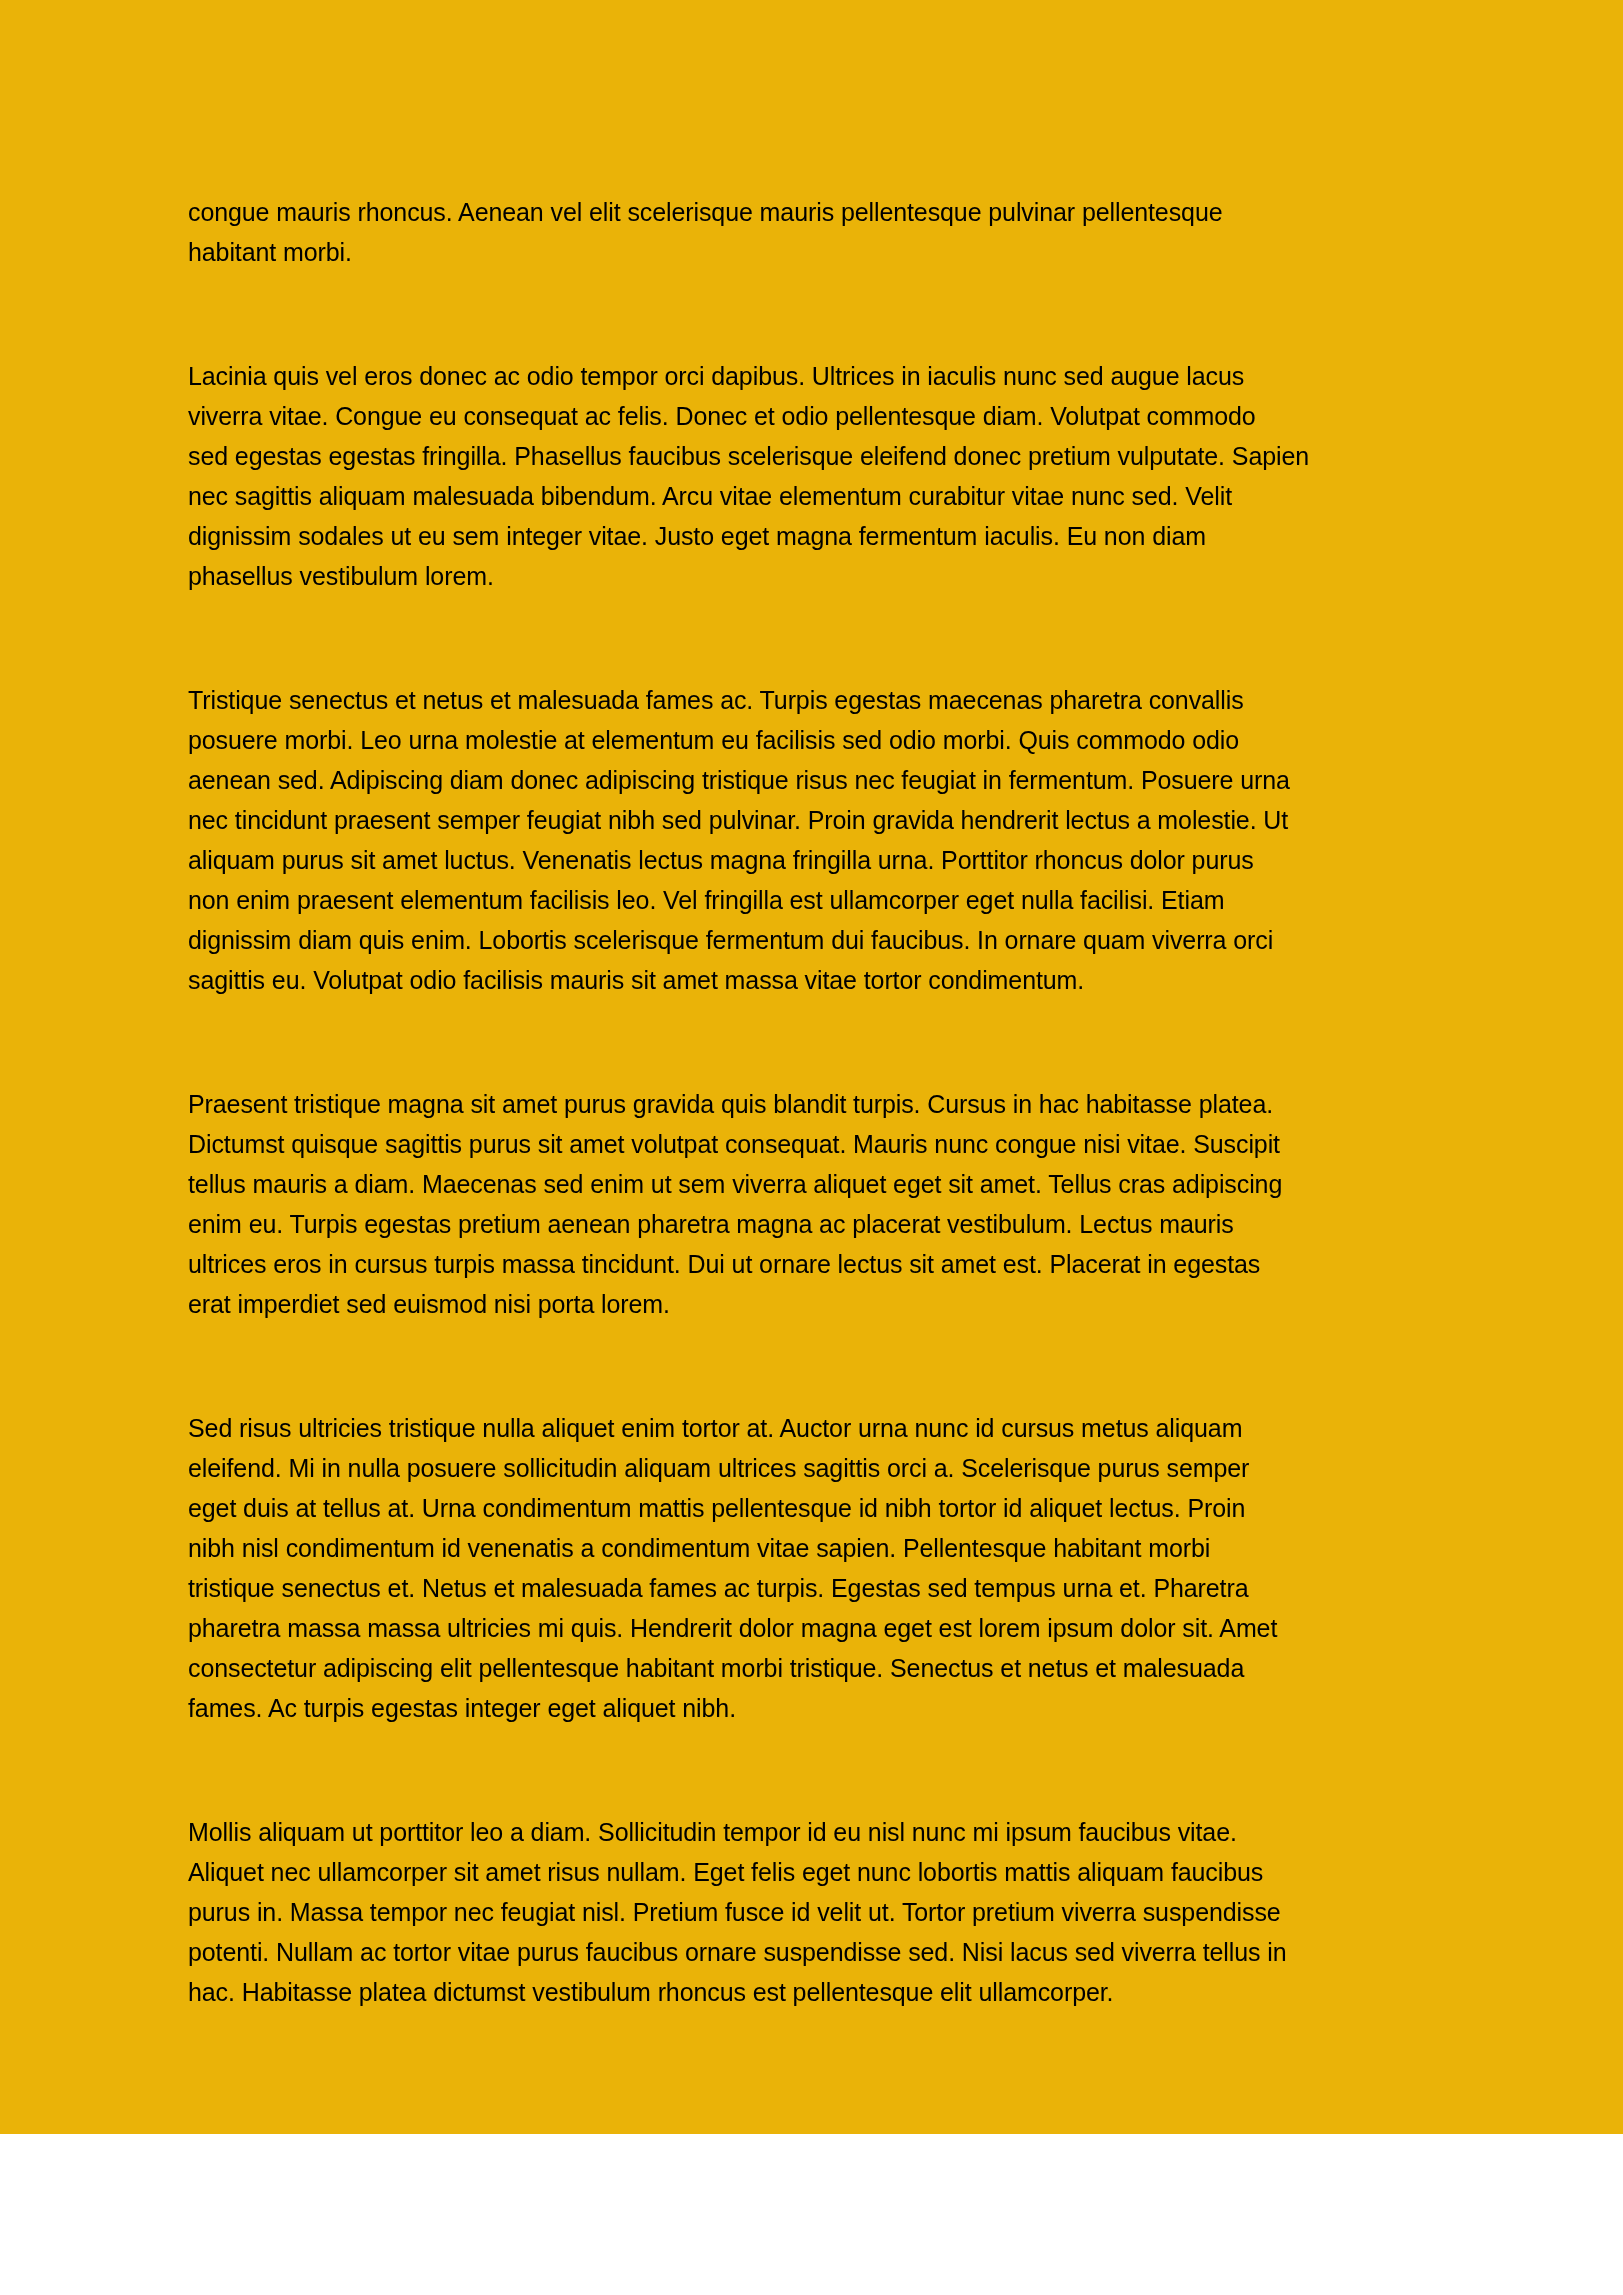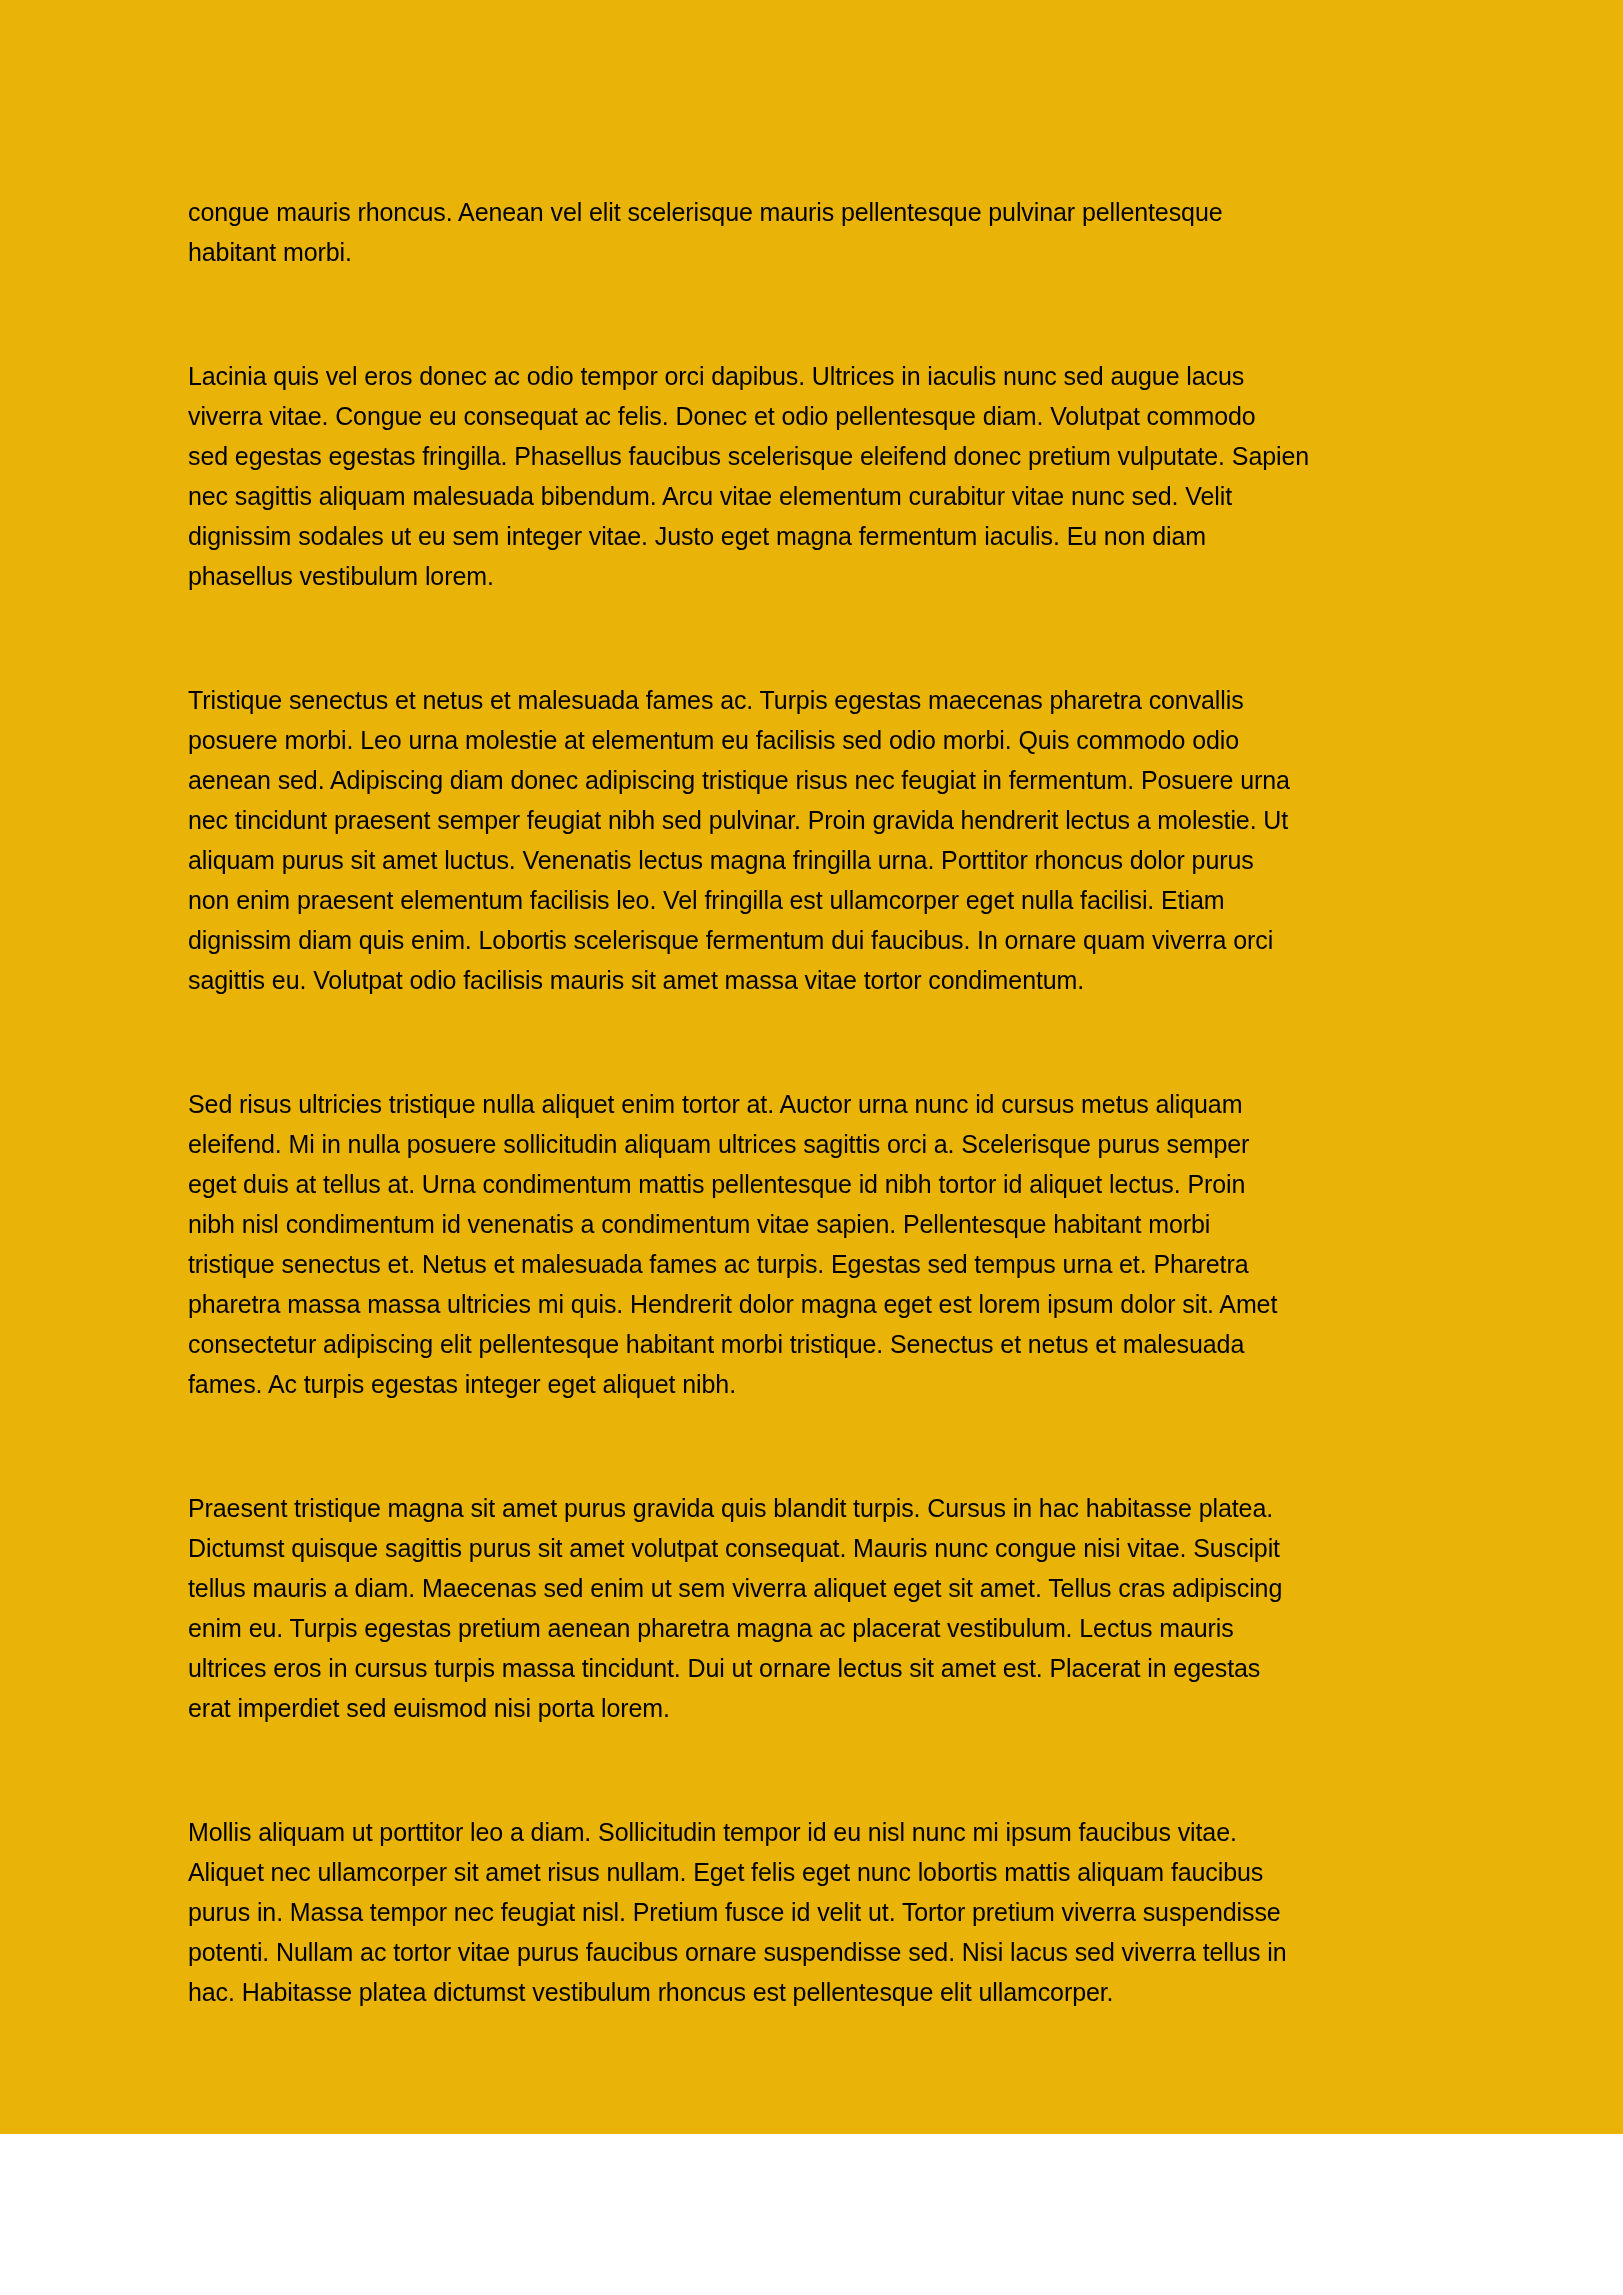--- a/index.html
+++ b/index.html
@@ -46,34 +46,34 @@
 dignissim sodales ut eu sem integer vitae. Justo eget magna fermentum iaculis. Eu non diam
 phasellus vestibulum lorem.</p>
     <p class="para">Tristique senectus et netus et malesuada fames ac. Turpis egestas maecenas pharetra convallis
 posuere morbi. Leo urna molestie at elementum eu facilisis sed odio morbi. Quis commodo odio
 aenean sed. Adipiscing diam donec adipiscing tristique risus nec feugiat in fermentum. Posuere urna
 nec tincidunt praesent semper feugiat nibh sed pulvinar. Proin gravida hendrerit lectus a molestie. Ut
 aliquam purus sit amet luctus. Venenatis lectus magna fringilla urna. Porttitor rhoncus dolor purus
 non enim praesent elementum facilisis leo. Vel fringilla est ullamcorper eget nulla facilisi. Etiam
 dignissim diam quis enim. Lobortis scelerisque fermentum dui faucibus. In ornare quam viverra orci
 sagittis eu. Volutpat odio facilisis mauris sit amet massa vitae tortor condimentum.</p>
+    <p class="para">Praesent tristique magna sit amet purus gravida quis blandit turpis. Cursus in hac habitasse platea.
+Dictumst quisque sagittis purus sit amet volutpat consequat. Mauris nunc congue nisi vitae. Suscipit
+tellus mauris a diam. Maecenas sed enim ut sem viverra aliquet eget sit amet. Tellus cras adipiscing
+enim eu. Turpis egestas pretium aenean pharetra magna ac placerat vestibulum. Lectus mauris
+ultrices eros in cursus turpis massa tincidunt. Dui ut ornare lectus sit amet est. Placerat in egestas
+erat imperdiet sed euismod nisi porta lorem.</p>
     <p class="para">Sed risus ultricies tristique nulla aliquet enim tortor at. Auctor urna nunc id cursus metus aliquam
 eleifend. Mi in nulla posuere sollicitudin aliquam ultrices sagittis orci a. Scelerisque purus semper
 eget duis at tellus at. Urna condimentum mattis pellentesque id nibh tortor id aliquet lectus. Proin
 nibh nisl condimentum id venenatis a condimentum vitae sapien. Pellentesque habitant morbi
 tristique senectus et. Netus et malesuada fames ac turpis. Egestas sed tempus urna et. Pharetra
 pharetra massa massa ultricies mi quis. Hendrerit dolor magna eget est lorem ipsum dolor sit. Amet
 consectetur adipiscing elit pellentesque habitant morbi tristique. Senectus et netus et malesuada
 fames. Ac turpis egestas integer eget aliquet nibh.</p>
-    <p class="para">Praesent tristique magna sit amet purus gravida quis blandit turpis. Cursus in hac habitasse platea.
-Dictumst quisque sagittis purus sit amet volutpat consequat. Mauris nunc congue nisi vitae. Suscipit
-tellus mauris a diam. Maecenas sed enim ut sem viverra aliquet eget sit amet. Tellus cras adipiscing
-enim eu. Turpis egestas pretium aenean pharetra magna ac placerat vestibulum. Lectus mauris
-ultrices eros in cursus turpis massa tincidunt. Dui ut ornare lectus sit amet est. Placerat in egestas
-erat imperdiet sed euismod nisi porta lorem.</p>
     <p class="para">Mollis aliquam ut porttitor leo a diam. Sollicitudin tempor id eu nisl nunc mi ipsum faucibus vitae.
 Aliquet nec ullamcorper sit amet risus nullam. Eget felis eget nunc lobortis mattis aliquam faucibus
 purus in. Massa tempor nec feugiat nisl. Pretium fusce id velit ut. Tortor pretium viverra suspendisse
 potenti. Nullam ac tortor vitae purus faucibus ornare suspendisse sed. Nisi lacus sed viverra tellus in
 hac. Habitasse platea dictumst vestibulum rhoncus est pellentesque elit ullamcorper.</p>
   </div>
 </div>
 
 
 </body></html>

